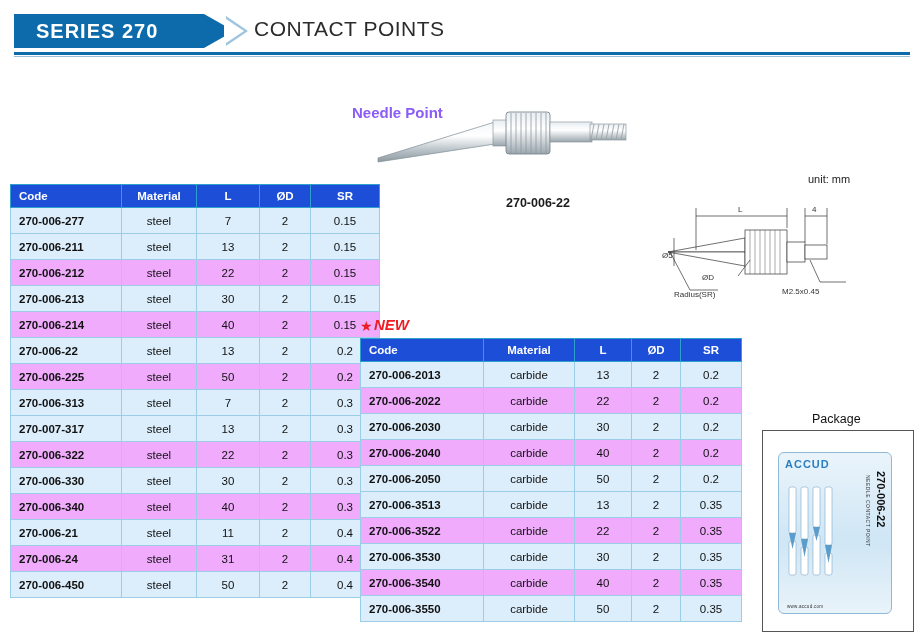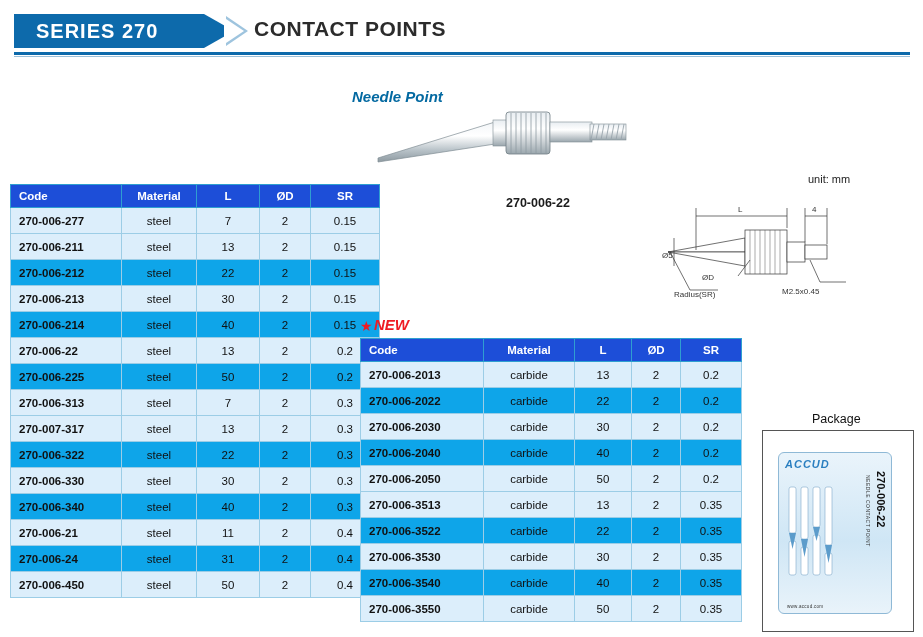--- a/index.html
+++ b/index.html
@@ -34,59 +34,59 @@
     border-top:15px solid transparent;border-bottom:15px solid transparent;
     border-left:22px solid #9ec4de;
   }
   .series-chev2{
     position:absolute;left:226px;top:19px;width:0;height:0;
     border-top:12px solid transparent;border-bottom:12px solid transparent;
     border-left:18px solid #ffffff;
   }
   .page-title{
     position:absolute;left:254px;top:17px;
-    font-size:21px;font-weight:bold;color:#2b2b2b;letter-spacing:.5px;
+    font-size:21px;font-weight:normal;color:#2b2b2b;letter-spacing:.5px;
   }
 
   
-  .needle-title{position:absolute;left:352px;top:88px;font-size:15px;font-weight:bold;color:#0369a1;font-style:italic;}
+  .needle-title{position:absolute;left:352px;top:104px;font-size:15px;font-weight:bold;color:#8b5cf6;}
   .needle-code{position:absolute;left:506px;top:196px;font-size:12.5px;font-weight:bold;color:#1b1b1b;}
 
   .prod-img{position:absolute;left:375px;top:100px;width:290px;height:90px;}
 
   
   .unit-label{position:absolute;left:808px;top:173px;font-size:11px;color:#222;}
   .drawing{position:absolute;left:660px;top:190px;width:250px;height:125px;}
 
   
   table{border-collapse:collapse;position:absolute;}
   .tbl th{
     background:#1d4ed8;color:#ffffff;font-size:11.5px;font-weight:bold;
     border:1px solid #2f9fd0;height:22px;padding:0 4px;
   }
   .tbl th.code-col{text-align:left;padding-left:8px;}
   .tbl td{
     border:1px solid #9ccde6;height:23px;font-size:11.5px;text-align:center;color:#111;
   }
   .tbl td.code{font-weight:bold;text-align:left;padding-left:8px;}
   .tbl tr.alt td{background:#dceefb;}
-  .tbl tr.norm td{background:#0ea5e9;}
+  .tbl tr.norm td{background:#f0abfc;}
 
   #table-steel{left:10px;top:184px;}
   #table-carbide{left:360px;top:338px;}
 
   .new-badge{position:absolute;left:360px;top:316px;font-size:15px;font-weight:bold;font-style:italic;color:#ee1c24;}
   .new-star{position:absolute;left:360px;top:318px;font-size:14px;color:#ee1c24;}
 
   
   .package-label{position:absolute;left:812px;top:412px;font-size:12.5px;color:#111;}
   .pkg-frame{position:absolute;left:762px;top:430px;width:150px;height:200px;border:1px solid #555;background:#fff;}
   .pkg-card{position:absolute;left:778px;top:452px;width:112px;height:160px;border:1px solid #8fb9d6;border-radius:6px;
             background:linear-gradient(180deg,#eaf4fb 0%,#cfe6f5 55%,#e9f3fa 100%);overflow:hidden;}
-  .pkg-brand{position:absolute;left:6px;top:5px;font-size:11px;font-weight:bold;color:#2b7fc0;letter-spacing:1px;font-style:italic;}
+  .pkg-brand{position:absolute;left:6px;top:5px;font-size:11px;font-weight:bold;color:#2b7fc0;letter-spacing:1px;}
   .pkg-sidecode{position:absolute;right:4px;top:18px;font-size:11px;font-weight:bold;color:#111;
                  writing-mode:vertical-rl;}
   .pkg-sidetext{position:absolute;right:20px;top:22px;font-size:5px;color:#333;writing-mode:vertical-rl;letter-spacing:.5px;}
   .pkg-bottom{position:absolute;left:8px;bottom:4px;font-size:4.5px;color:#333;letter-spacing:.3px;}
 </style>
 </head>
 <body>
 
 <div class="header">
   <div class="series-tag">SERIES 270</div>

